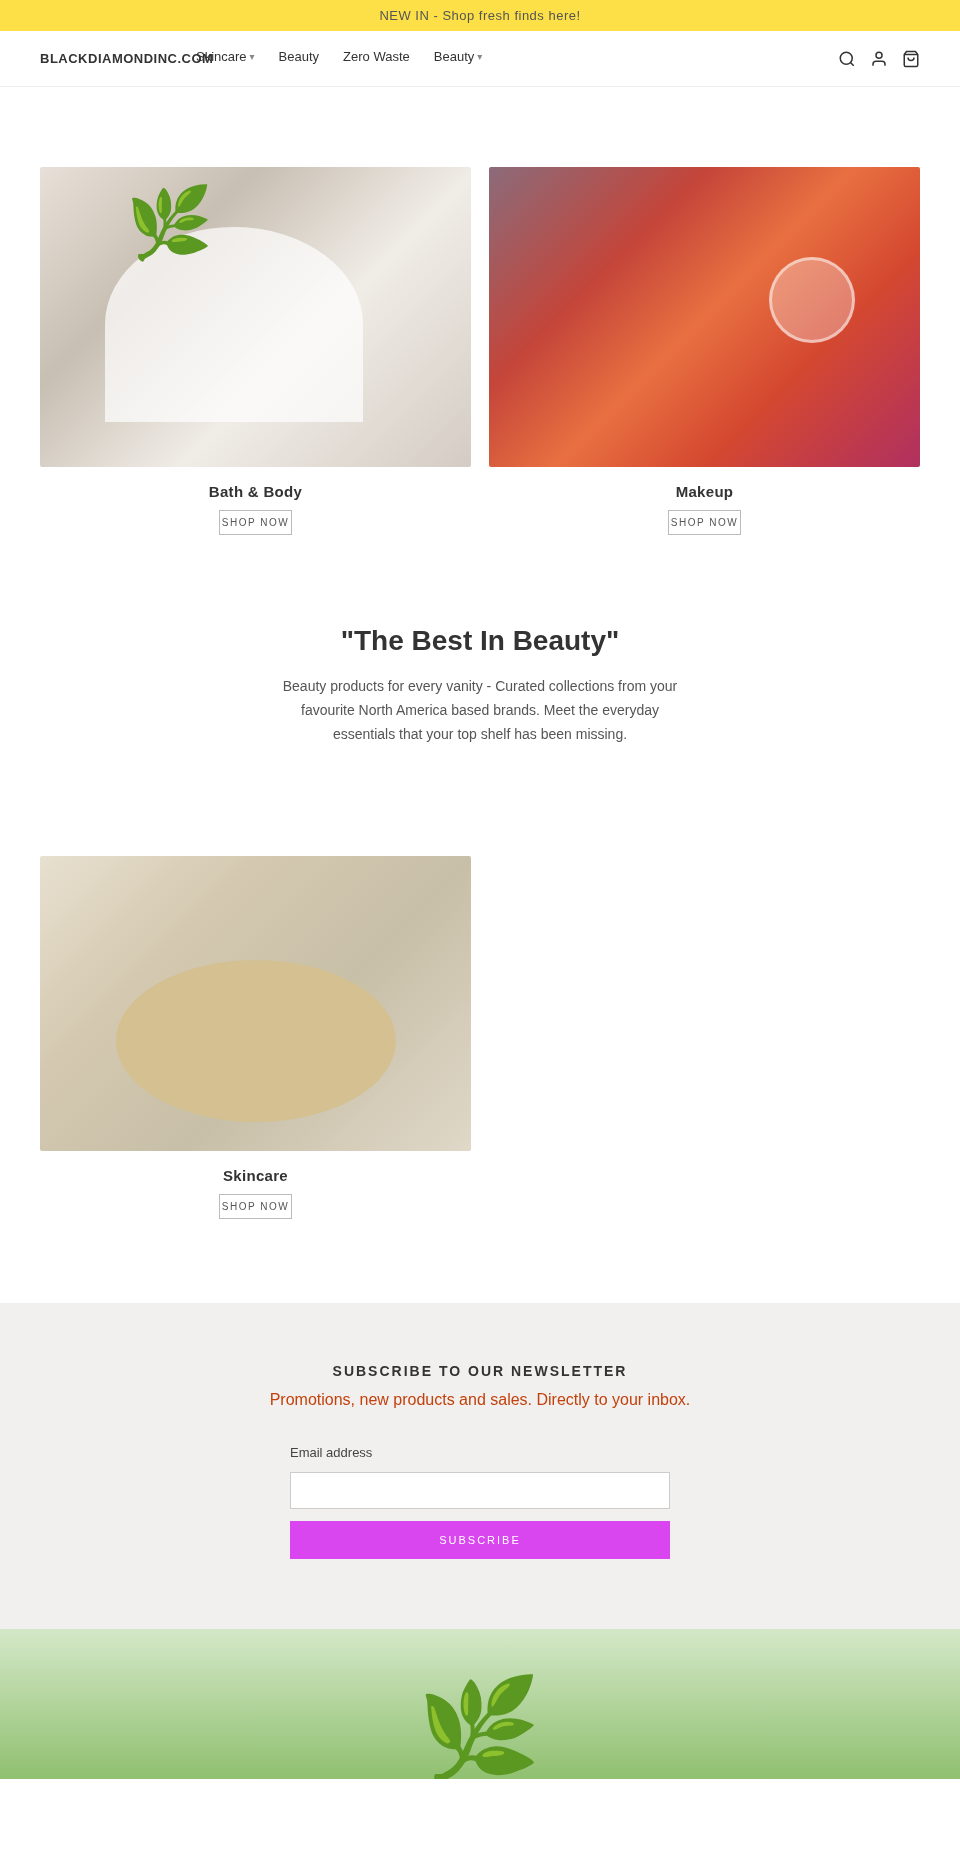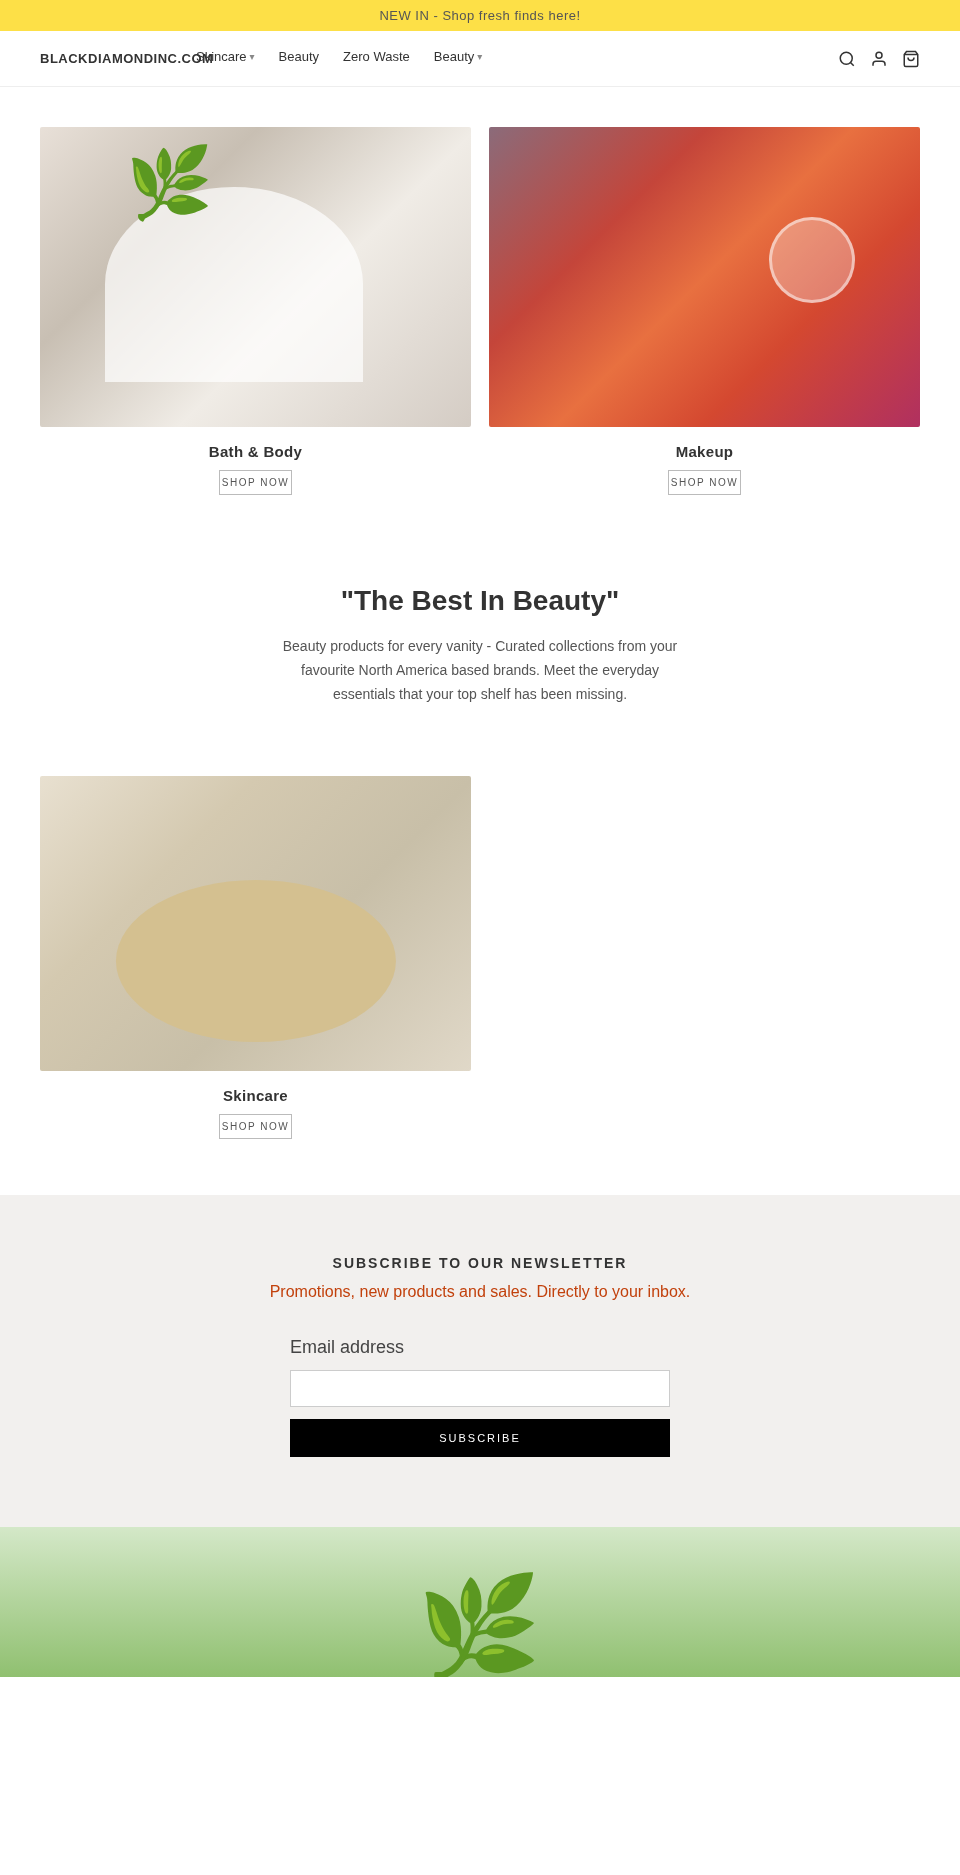--- a/index.html
+++ b/index.html
@@ -80,20 +80,21 @@
       margin: 0 auto;
       padding: 40px 40px 0;
     }
 
     
     .category-grid {
       display: grid;
       grid-template-columns: 1fr 1fr;
       gap: 18px;
       margin-bottom: 40px;
+      margin-top: 40px;
     }
     .category-card {
       display: flex;
       flex-direction: column;
       align-items: center;
     }
 
     
     .img-bath {
       background: linear-gradient(135deg, #e8e0d8 0%, #c8bfb3 30%, #f0ece6 60%, #d4ccc4 100%);
@@ -217,21 +218,21 @@
       color: #555;
       max-width: 420px;
       margin: 10px auto;
     }
 
     
     .newsletter-section {
       background: #f2f0ee;
       padding: 60px 40px 70px;
       text-align: center;
-      margin-top: 56px;
+      margin-top: 84px;
     }
     .newsletter-title {
       font-size: 14px;
       font-weight: 700;
       letter-spacing: 2px;
       text-transform: uppercase;
       margin-bottom: 12px;
     }
     .newsletter-subtitle {
       font-size: 16px;
@@ -240,37 +241,37 @@
     }
     .newsletter-form {
       display: flex;
       flex-direction: column;
       align-items: center;
       gap: 12px;
       max-width: 380px;
       margin: 0 auto;
     }
     .email-label {
-      font-size: 18px;
+      font-size: 13px;
       color: #444;
       align-self: flex-start;
       text-align: center;
     }
     .email-input {
       width: 100%;
       padding: 10px 14px;
       border: 1px solid #ccc;
       background: #fff;
       font-size: 13px;
       outline: none;
     }
     .subscribe-btn {
       width: 100%;
       padding: 13px;
-      background: #000000;
+      background: #d946ef;
       color: #fff;
       border: none;
       font-size: 11px;
       letter-spacing: 2px;
       text-transform: uppercase;
       cursor: pointer;
     }
 
     
     .footer-img-area {

